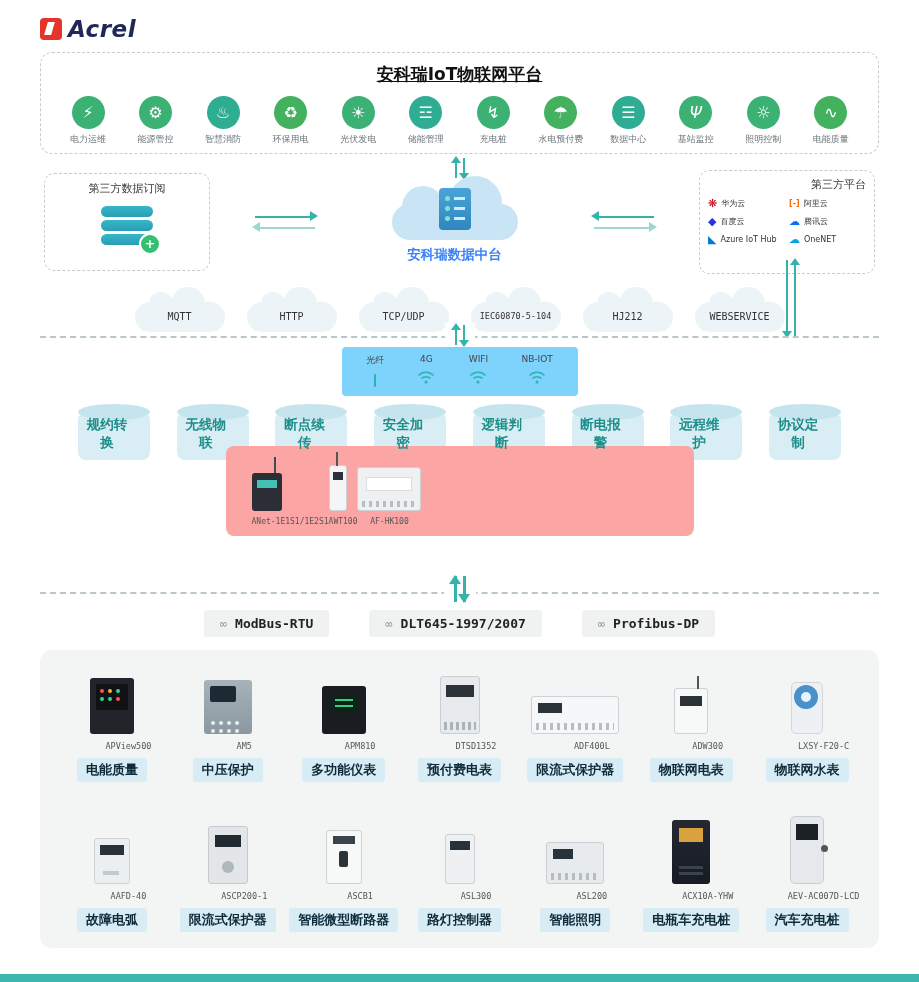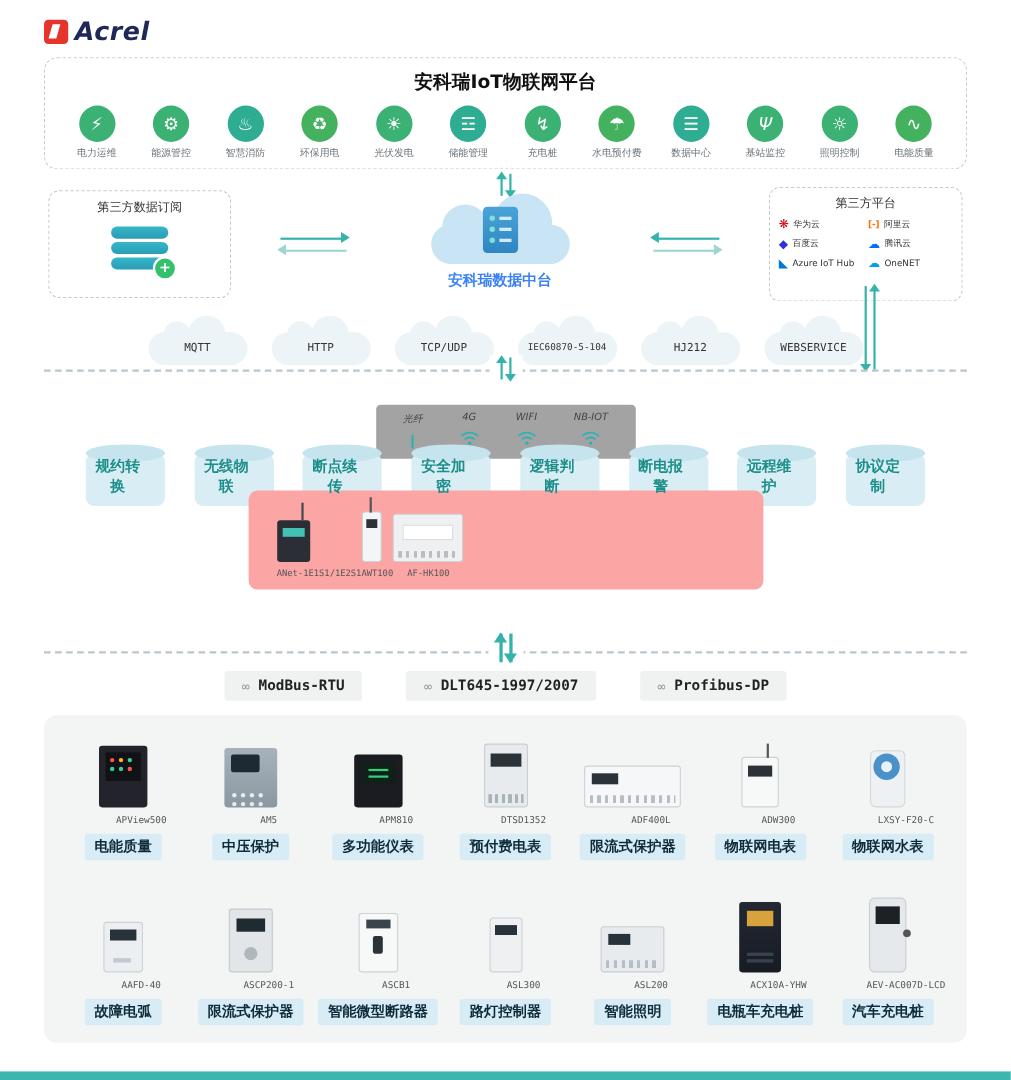--- a/index.html
+++ b/index.html
@@ -9,21 +9,21 @@
   
   .logo { position:absolute; top:16px; left:40px; display:flex; align-items:center; gap:6px; }
   .logo-mark { width:22px; height:22px; background:#e5342c; border-radius:4px; position:relative; }
   .logo-mark::after { content:""; position:absolute; left:6px; top:4px; width:7px; height:13px;
                       background:#fff; transform:skewX(-16deg); }
   .logo-text { font-size:23px; font-weight:800; font-style:italic; color:#20285a; letter-spacing:.5px; }
 
   
   .platform-box { position:absolute; left:40px; right:40px; top:52px; height:102px;
                   border:1.5px dashed #c3ccd1; border-radius:12px; padding:8px 16px 0; box-sizing:border-box; }
-  .platform-title { margin:2px 0 10px; text-align:center; font-size:17px; font-weight:bold; color:#111; }
+  .platform-title { margin:2px 0 10px; text-align:center; font-size:17px; font-weight:bold; color:#111;text-decoration:underline; }
   .apps-row { display:flex; justify-content:space-between; }
   .app { width:62px; text-align:center; }
   .app-circle { display:inline-flex; width:33px; height:33px; border-radius:50%; background:#3bb273;
                 color:#fff; align-items:center; justify-content:center; font-size:16px; line-height:1; }
   .app:nth-child(3n) .app-circle { background:#2fad92; }
   .app:nth-child(4n) .app-circle { background:#44b15f; }
   .app-label { display:block; font-size:9px; color:#6a737a; margin-top:4px; white-space:nowrap; }
 
   
   .vpair { display:inline-flex; gap:6px; }
@@ -74,21 +74,21 @@
   .server { position:absolute; z-index:2; left:50%; top:8px; transform:translateX(-50%);
             width:32px; height:42px; background:linear-gradient(#4aa3d8,#2f86c0); border-radius:4px; }
   .server::before { content:""; position:absolute; left:6px; top:8px; width:5px; height:5px;
                     border-radius:50%; background:#7fe0d8;
                     box-shadow:0 10px 0 #7fe0d8, 0 20px 0 #7fe0d8; }
   .server::after { content:""; position:absolute; left:15px; top:9px; width:11px; height:3px;
                    background:#cfeaf8; box-shadow:0 10px 0 #cfeaf8, 0 20px 0 #cfeaf8; }
   .cloud-label { margin-top:6px; font-size:13.5px; font-weight:bold; color:#3b82f6; }
 
   .tp-box { width:176px; height:104px; padding:6px 8px; }
-  .tp-box .card-title { text-align:center; }
+  .tp-box .card-title { text-align:right; }
   .vendors { display:grid; grid-template-columns:1fr 1fr; gap:7px 4px; margin-top:6px; }
   .vendor { display:flex; align-items:center; gap:4px; font-size:8px; color:#333; white-space:nowrap; }
   .v-ic { font-size:11px; line-height:1; font-weight:bold; }
   .v-huawei { color:#c7000b; } .v-ali { color:#ff6a00; font-size:8px; } .v-baidu { color:#2932e1; }
   .v-tencent { color:#006eff; } .v-azure { color:#0078d4; } .v-onenet { color:#00a3e0; }
 
   
   .clouds-row { position:absolute; left:0; right:0; top:288px; display:flex;
                 justify-content:center; gap:22px; }
   .pcloud { position:relative; width:90px; height:30px; margin-top:14px;
@@ -104,23 +104,23 @@
 
   
   .dash-divider { position:absolute; left:40px; right:40px; border-top:2px dashed #b9c6cc; }
   .div1 { top:336px; }
   .div2 { top:592px; }
   .dash-divider .vpair { position:absolute; left:50%; transform:translateX(-50%); top:-15px;
                          background:#fff; padding:2px 10px; }
   .div2 .vpair { top:-20px; }
 
   
-  .conn-bar { position:absolute; left:50%; transform:translateX(-50%); top:368px; width:236px;
-              background:#a3a3a3; border-radius:4px; display:flex; justify-content:space-around;
-              padding:7px 8px 9px; box-sizing:border-box;font-style:italic; }
+  .conn-bar { position:absolute; left:50%; transform:translateX(-50%); top:347px; width:236px;
+              background:#7dd3fc; border-radius:4px; display:flex; justify-content:space-around;
+              padding:7px 8px 9px; box-sizing:border-box; }
   .conn-item { text-align:center; font-size:9px; color:#444; }
   .conn-ic { margin-top:4px; height:16px; display:flex; align-items:flex-end; justify-content:center; }
   .fiber-line { display:inline-block; width:2.5px; height:13px; background:#2bb3b3; border-radius:2px; }
 
   
   .caps-row { position:absolute; left:78px; right:78px; top:402px; display:flex;
               justify-content:space-between; }
   .cyl { position:relative; width:72px; height:48px; background:#d9edf4; border-radius:8px;
          margin-top:10px; }
   .cyl::before { content:""; position:absolute; top:-8px; left:0; width:100%; height:16px;

